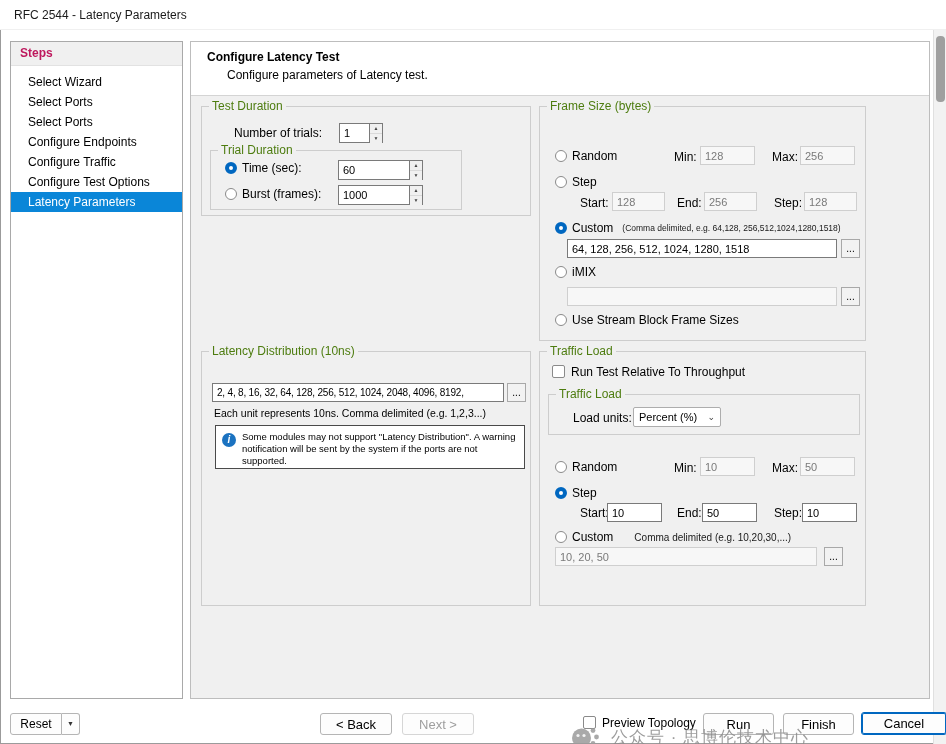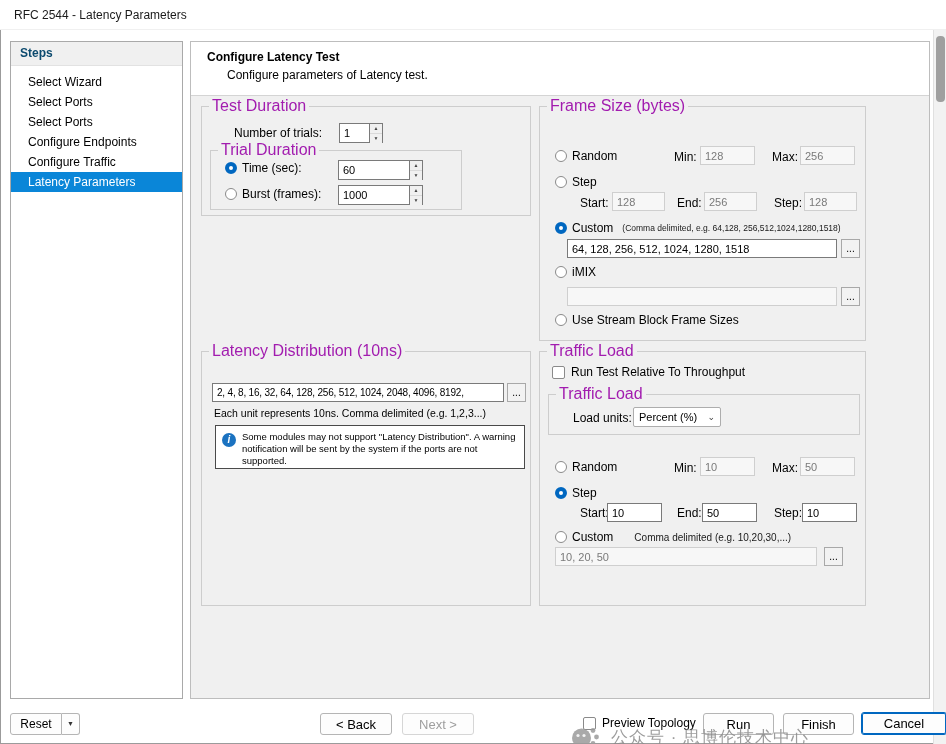--- a/index.html
+++ b/index.html
@@ -5,34 +5,34 @@
   * { margin:0; padding:0; box-sizing:border-box; }
   html,body { width:946px; height:744px; }
   body { font-family:"Liberation Sans","DejaVu Sans",sans-serif; background:#ffffff; }
   .window { position:relative; width:946px; height:744px; background:#ffffff; overflow:hidden; box-shadow: inset 0 0 0 1px #9b9b9b; }
 
   
   .titlebar { position:absolute; left:0; top:0; width:100%; height:30px; background:#ffffff; display:flex; align-items:center; padding-left:14px; font-size:12px; color:#1a1a1a; border-bottom:1px solid #f0f0f0; }
 
   
   .steps-panel { position:absolute; left:10px; top:41px; width:173px; height:658px; background:#ffffff; border:1px solid #a9a9a9; }
-  .steps-header { height:24px; background:#f0f0f0; border-bottom:1px solid #e2e2e2; font-weight:bold; font-size:12px; line-height:23px; padding-left:9px; color:#0c4a6e; }
+  .steps-header { height:24px; background:#f0f0f0; border-bottom:1px solid #e2e2e2; font-weight:bold; font-size:12px; line-height:23px; padding-left:9px; color:#be185d; }
   .steps-list { padding-top:6px; }
   .step-item { height:20px; line-height:20px; font-size:12px; padding-left:17px; color:#000; white-space:nowrap; }
   .step-item.active { background:#0a86d8; color:#fff; }
 
   
   .main { position:absolute; left:190px; top:41px; width:740px; height:658px; background:#f0f0f0; border:1px solid #bdbdbd; }
   .main-header { position:absolute; left:0; top:0; width:100%; height:54px; background:#ffffff; border-bottom:1px solid #d4d4d4; }
   .main-title { position:absolute; left:16px; top:8px; font-size:12px; font-weight:bold; color:#000; }
   .main-subtitle { position:absolute; left:36px; top:26px; font-size:12px; color:#000; }
 
   
   .groupbox { position:absolute; border:1px solid #cdcdcd; }
-  .gb-title { position:absolute; top:-8px; left:7px; background:#f0f0f0; padding:0 3px; font-size:16px; line-height:14px; color:#a21caf; white-space:nowrap;text-align:right; }
+  .gb-title { position:absolute; top:-8px; left:7px; background:#f0f0f0; padding:0 3px; font-size:12px; line-height:14px; color:#4d7c0f; white-space:nowrap;text-align:right; }
 
   .lbl { font-size:12px; color:#000; white-space:nowrap; }
   .abs { position:absolute; }
 
   
   .txt { position:absolute; height:19px; background:#ffffff; border:1px solid #7a7a7a; font-family:inherit; font-size:11px; padding:0 4px; color:#000; }
   .txt.dis { background:#f7f7f7; border-color:#cfcfcf; color:#7a7a7a; }
   .txt.long { font-size:10px; letter-spacing:-0.2px; }
 
   
@@ -46,21 +46,21 @@
   .dots { position:absolute; width:19px; height:19px; background:#f2f2f2; border:1px solid #a8a8a8; font-family:inherit; font-size:10px; line-height:10px; color:#000; text-align:center; padding:0; }
 
   
   .radio-row { position:absolute; display:flex; align-items:center; gap:5px; }
   .rb { width:12px; height:12px; border-radius:50%; border:1px solid #8a8a8a; background:#fff; flex:none; }
   .rb.on { border:4px solid #0067c0; }
   .hint-sm { font-size:8.5px; color:#1a1a1a; margin-left:4px; white-space:nowrap; }
   .hint-md { font-size:10px; color:#1a1a1a; margin-left:16px; white-space:nowrap; }
 
   
-  .check-row { position:absolute; display:flex; align-items:center; gap:6px; }
+  .check-row { position:absolute; display:flex; align-items:flex-start; gap:6px; }
   .cb { width:13px; height:13px; border:1px solid #8a8a8a; background:#fff; border-radius:2px; flex:none; }
 
   
   .combo { position:absolute; display:flex; align-items:center; justify-content:space-between; background:#fff; border:1px solid #adadad; border-radius:2px; font-size:11px; padding:0 5px; height:20px; color:#000;text-align:right; }
   .combo .chev { font-size:9px; color:#444; margin-left:6px; }
 
   
   .infobox { position:absolute; background:#fff; border:1px solid #4a4a4a; display:flex; align-items:flex-start; padding:5px 6px; gap:6px; }
   .info-icon { width:14px; height:14px; border-radius:50%; background:#1b72c0; color:#fff; font-size:10px; font-weight:bold; font-style:italic; text-align:center; line-height:14px; flex:none; margin-top:2px; }
   .info-text { font-size:9.5px; line-height:1.25; color:#000; }
@@ -91,20 +91,21 @@
   </div>
 
   <div class="steps-panel">
     <div class="steps-header">Steps</div>
     <div class="steps-list">
       <div class="step-item">Select Wizard</div>
       <div class="step-item">Select Ports</div>
       <div class="step-item">Select Ports</div>
       <div class="step-item">Configure Endpoints</div>
       <div class="step-item">Configure Traffic</div>
+      <div class="step-item">Configure Test Options</div>
       <div class="step-item active">Latency Parameters</div>
     </div>
   </div>
 
   <div class="main">
     <div class="main-header">
       <div class="main-title">Configure Latency Test</div>
       <div class="main-subtitle">Configure parameters of Latency test.</div>
     </div>
 

